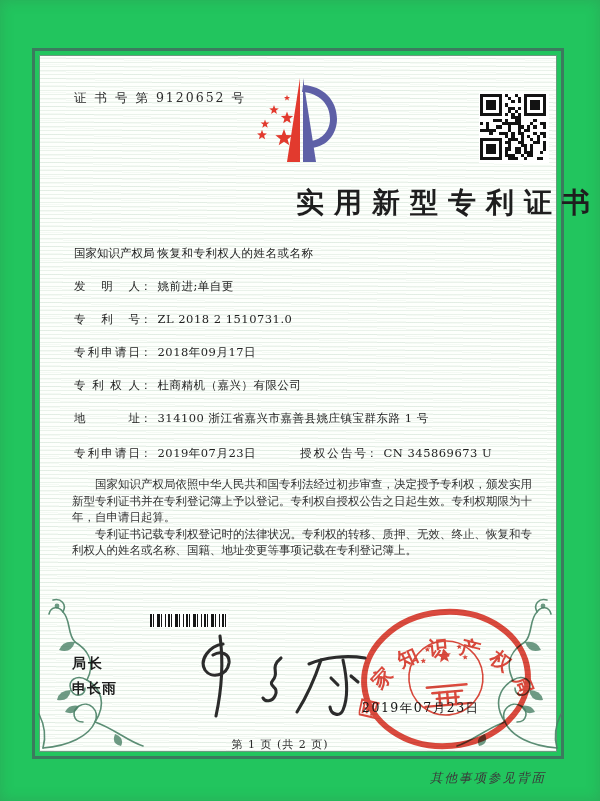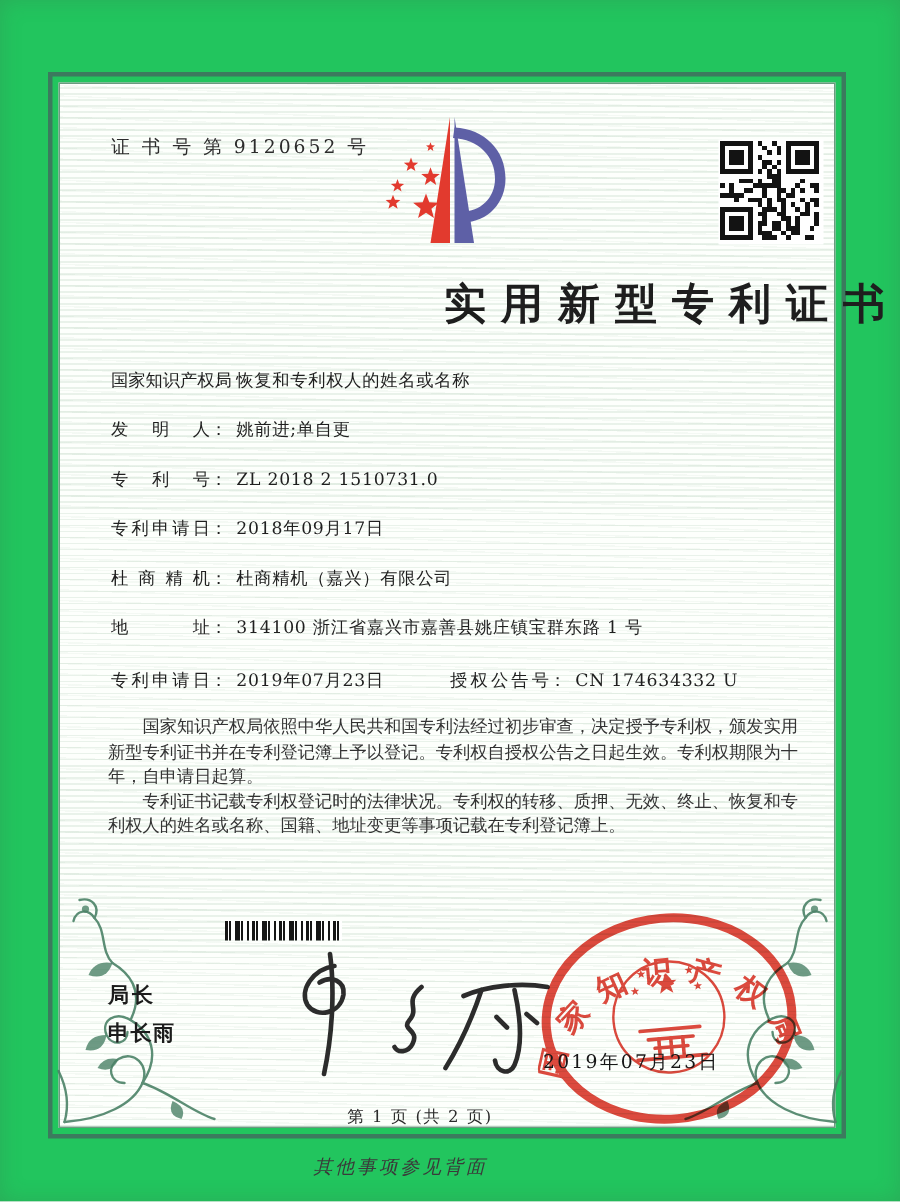--- a/index.html
+++ b/index.html
@@ -61,21 +61,21 @@
       #151515 15px 16px, #fff 16px 18px);
   }
   .signer-title{left:72px;top:655px;font-size:14px;font-weight:700;
     font-family:"DejaVu Sans","Liberation Sans",sans-serif;color:#1c1c1c;letter-spacing:2px;}
   .signer-name{left:72px;top:680px;font-size:14px;font-weight:700;
     font-family:"DejaVu Sans","Liberation Sans",sans-serif;color:#1c1c1c;letter-spacing:1px;}
   .signature-svg{left:185px;top:630px;}
   .seal-svg{left:356px;top:604px;transform:rotate(-5deg);opacity:.92;mix-blend-mode:multiply;}
   .seal-date{left:362px;top:700px;font-size:12.5px;letter-spacing:1.5px;color:#161616;z-index:5;}
   .page-number{left:0;top:737px;width:560px;text-align:center;font-size:11px;color:#2b2b2b;letter-spacing:1px;}
-  .back-note{left:2px;top:770px;width:530px;text-align:center;font-size:12.5px;color:#3a3a3a;letter-spacing:2px;font-style:italic;}
+  .back-note{left:16px;top:770px;width:530px;text-align:right;font-size:12.5px;color:#3a3a3a;letter-spacing:2px;font-style:italic;}
   .logo-svg{left:243px;top:72px;}
   .qr{left:479px;top:93px;width:68px;height:68px;background:#fff;padding:1px;}
   .flourish{position:absolute;width:112px;height:160px;}
   .flourish.bl{left:37px;top:596px;}
   .flourish.br{left:451px;top:596px;transform:scaleX(-1);}
   svg{display:block;}
 </style>
 </head>
 <body>
 
@@ -275,33 +275,33 @@
     <div class="field-row">
       <span class="field-label">发明人</span><span class="field-colon">：</span><span class="field-value">姚前进;单自更</span>
     </div>
     <div class="field-row">
       <span class="field-label">专利号</span><span class="field-colon">：</span><span class="field-value">ZL 2018 2 1510731.0</span>
     </div>
     <div class="field-row">
       <span class="field-label">专利申请日</span><span class="field-colon">：</span><span class="field-value">2018年09月17日</span>
     </div>
     <div class="field-row">
-      <span class="field-label">杜商精机</span><span class="field-colon">：</span><span class="field-value">杜商精机（嘉兴）有限公司</span>
+      <span class="field-label">专利权人</span><span class="field-colon">：</span><span class="field-value">杜商精机（嘉兴）有限公司</span>
     </div>
     <div class="field-row">
       <span class="field-label">地址</span><span class="field-colon">：</span><span class="field-value">314100 浙江省嘉兴市嘉善县姚庄镇宝群东路 1 号</span>
     </div>
   </div>
 
   <div class="abs grant-row">
     <span>
       <span class="field-label">专利申请日</span><span class="field-colon">：</span><span class="field-value">2019年07月23日</span>
     </span>
     <span class="grant-second">
-      <span class="field-label">授权公告号</span><span class="field-colon">：</span><span class="field-value">CN 174634332 U</span>
+      <span class="field-label">授权公告号</span><span class="field-colon">：</span><span class="field-value">CN 345869673 U</span>
     </span>
   </div>
 
   <div class="abs body-text">
     <p>国家知识产权局依照中华人民共和国专利法经过初步审查，决定授予专利权，颁发实用新型专利证书并在专利登记簿上予以登记。专利权自授权公告之日起生效。专利权期限为十年，自申请日起算。</p>
     <p>专利证书记载专利权登记时的法律状况。专利权的转移、质押、无效、终止、恢复和专利权人的姓名或名称、国籍、地址变更等事项记载在专利登记簿上。</p>
   </div>
 
   <div class="abs barcode"></div>
 

